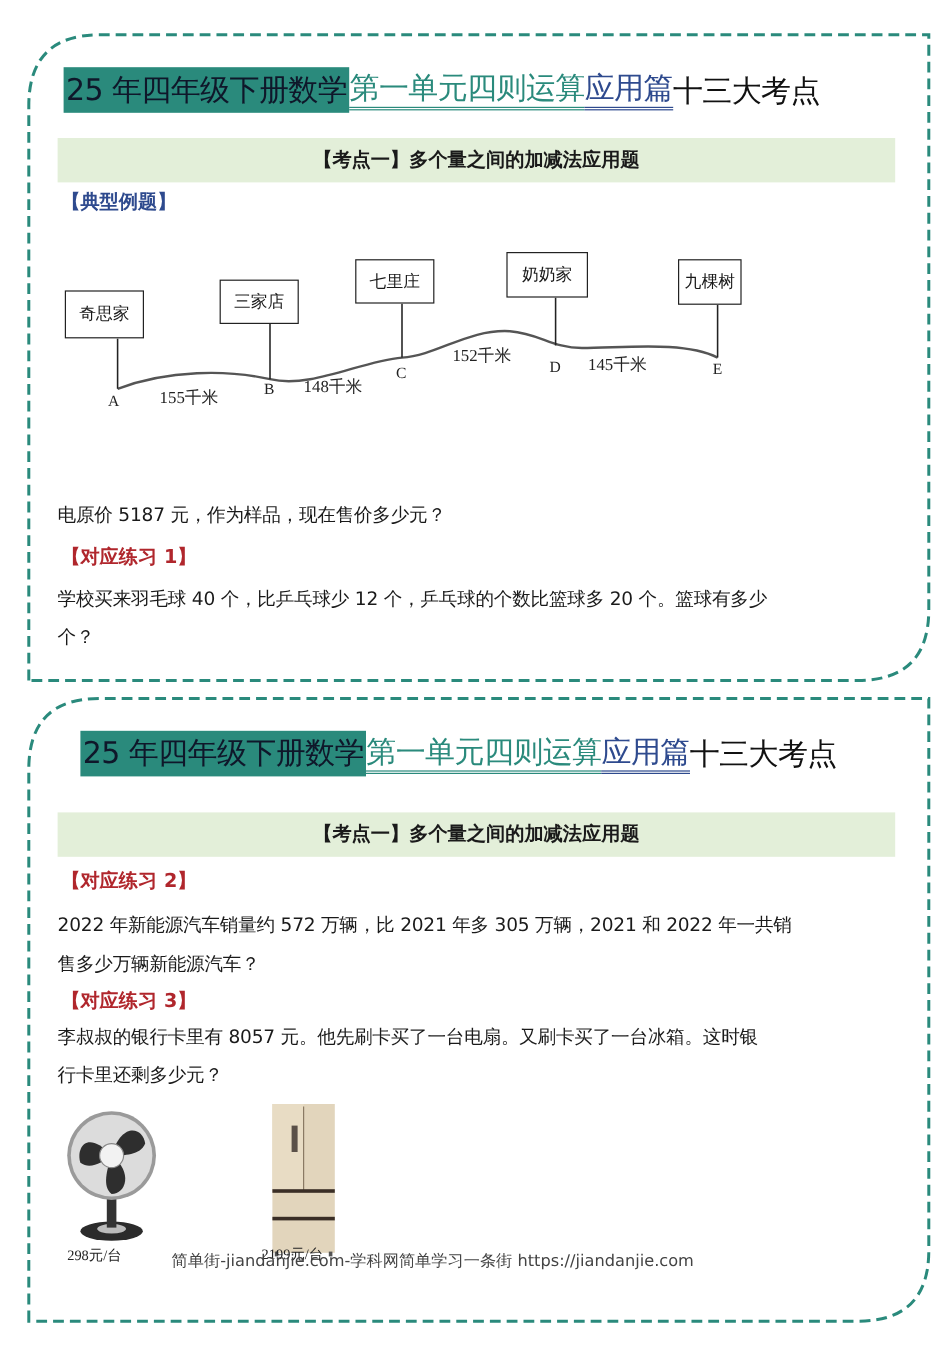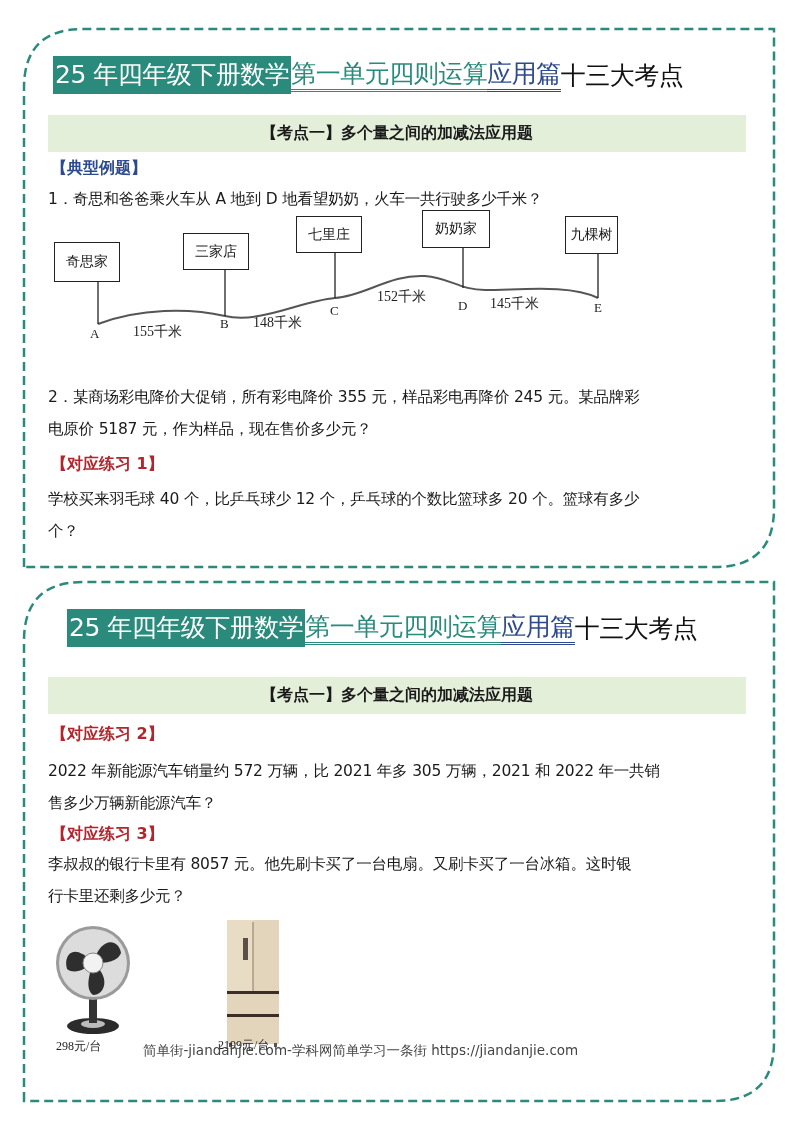--- a/index.html
+++ b/index.html
@@ -7,21 +7,21 @@
   body { position: relative; font-family: "DejaVu Sans", "Liberation Sans", sans-serif; color: #1a1a1a; }
 
   .card { position: absolute; left: 23px; width: 752px; }
   .card svg.frame { position: absolute; left: 0; top: 0; overflow: visible; }
   #card1 { top: 28px; height: 540px; }
   #card2 { top: 581px; height: 521px; }
 
   .title-row { position: absolute; left: 30px; height: 40px; display: flex; align-items: center; font-size: 25px; white-space: nowrap; letter-spacing: -0.5px; }
   #card1 .title-row { top: 27px; }
   #card2 .title-row { top: 27px; left: 44px; }
-  .t-hl { background: #2a8a7c; color: #ffffff; padding: 2px 2px 3px 2px; }
+  .t-hl { background: #2a8a7c; color: #0f172a; padding: 2px 2px 3px 2px; }
   .t-teal { color: #2a8a7c; border-bottom: 3px double #2a8a7c; line-height: 31px; }
   .t-blue { color: #2e4a8e; border-bottom: 3px double #2e4a8e; line-height: 31px; }
   .t-black { color: #111111; }
 
   .section-band { position: absolute; left: 25px; width: 698px; height: 37px; background: #e3efd9; display: flex; align-items: center; justify-content: center; font-size: 16px; font-weight: bold; color: #1a1a1a; }
   #card1 .section-band { top: 87px; }
   #card2 .section-band { top: 96px; }
 
   .label-blue { position: absolute; left: 28px; font-size: 16px; font-weight: bold; color: #2e4a8e; }
   .label-red { position: absolute; left: 28px; font-size: 16px; font-weight: bold; color: #b0262c; }
@@ -50,21 +50,20 @@
   <div class="title-row">
     <span class="t-hl">25 年四年级下册数学</span>
     <span class="t-teal">第一单元四则运算</span>
     <span class="t-blue">应用篇</span>
     <span class="t-black">十三大考点</span>
   </div>
 
   <div class="section-band">【考点一】多个量之间的加减法应用题</div>
 
   <div class="label-blue" style="top:130px;">【典型例题】</div>
-  <div class="para" style="top:156px;">1．奇思和爸爸乘火车从 A 地到 D 地看望奶奶，火车一共行驶多少千米？</div>
 
   <div class="diagram">
     <svg width="570" height="130" style="position:absolute;left:0;top:0;">
       <path d="M 48 108 C 90 92, 140 92, 175 100 C 210 108, 250 85, 285 82 C 315 80, 340 58, 375 60 C 400 62, 410 74, 435 74 C 470 74, 520 68, 548 82" fill="none" stroke="#555" stroke-width="2"></path>
       <line x1="48" y1="66" x2="48" y2="108" stroke="#222" stroke-width="1.3"></line>
       <line x1="175" y1="53" x2="175" y2="100" stroke="#222" stroke-width="1.3"></line>
       <line x1="285" y1="37" x2="285" y2="82" stroke="#222" stroke-width="1.3"></line>
       <line x1="413" y1="32" x2="413" y2="72" stroke="#222" stroke-width="1.3"></line>
       <line x1="548" y1="38" x2="548" y2="82" stroke="#222" stroke-width="1.3"></line>
     </svg>
@@ -79,21 +78,20 @@
     <div class="pt" style="left:280px;top:87px;">C</div>
     <div class="pt" style="left:408px;top:82px;">D</div>
     <div class="pt" style="left:544px;top:84px;">E</div>
 
     <div class="dist" style="left:83px;top:107px;">155千米</div>
     <div class="dist" style="left:203px;top:98px;">148千米</div>
     <div class="dist" style="left:327px;top:72px;">152千米</div>
     <div class="dist" style="left:440px;top:79px;">145千米</div>
   </div>
 
-  <div class="para" style="top:354px;">2．某商场彩电降价大促销，所有彩电降价 355 元，样品彩电再降价 245 元。某品牌彩</div>
   <div class="para" style="top:386px;">电原价 5187 元，作为样品，现在售价多少元？</div>
 
   <div class="label-red" style="top:426px;">【对应练习 1】</div>
   <div class="para" style="top:456px;">学校买来羽毛球 40 个，比乒乓球少 12 个，乒乓球的个数比篮球多 20 个。篮球有多少</div>
   <div class="para" style="top:488px;">个？</div>
 </div>
 
 <div class="card" id="card2">
   <svg class="frame" width="752" height="521">
     <path d="M 1 520 L 1 60 Q 1 1 60 1 L 751 1 L 751 461 Q 751 520 692 520 Z" fill="none" stroke="#2a8a7c" stroke-width="2.5" stroke-dasharray="9 5"></path>

